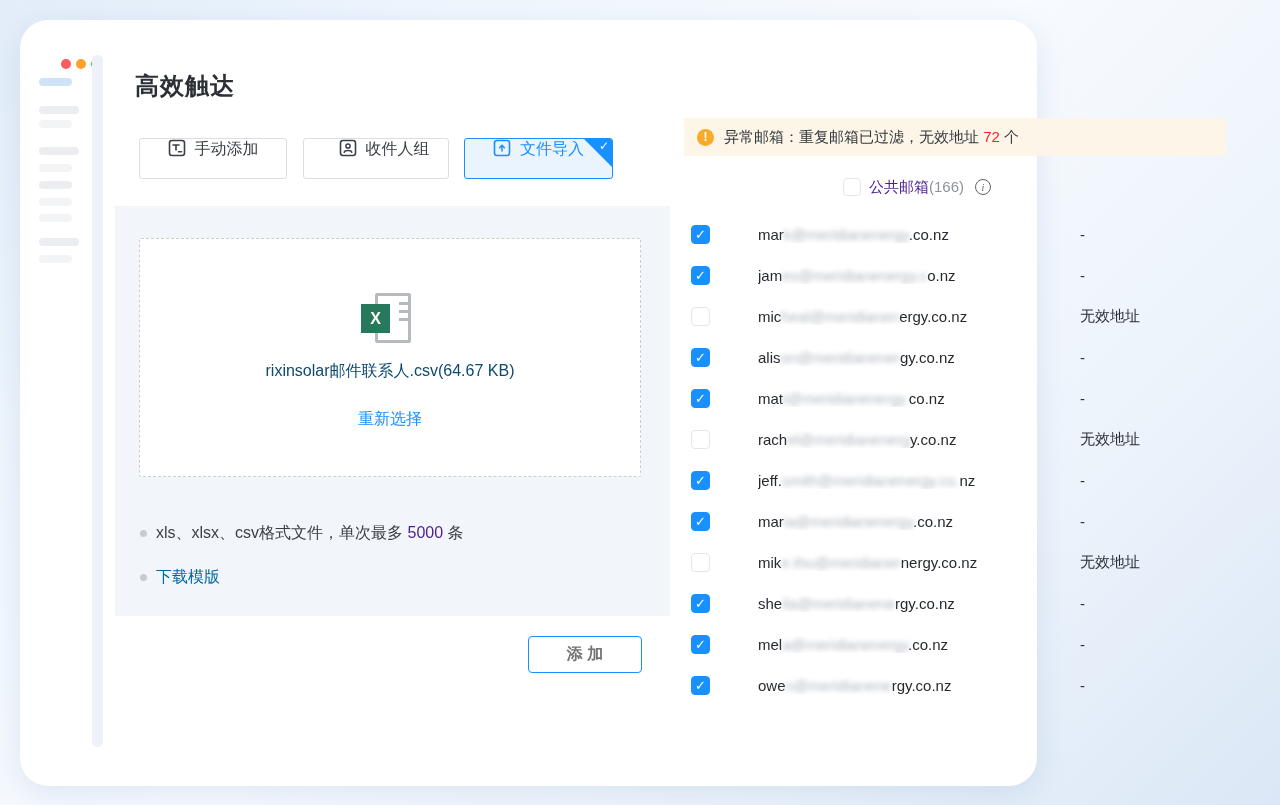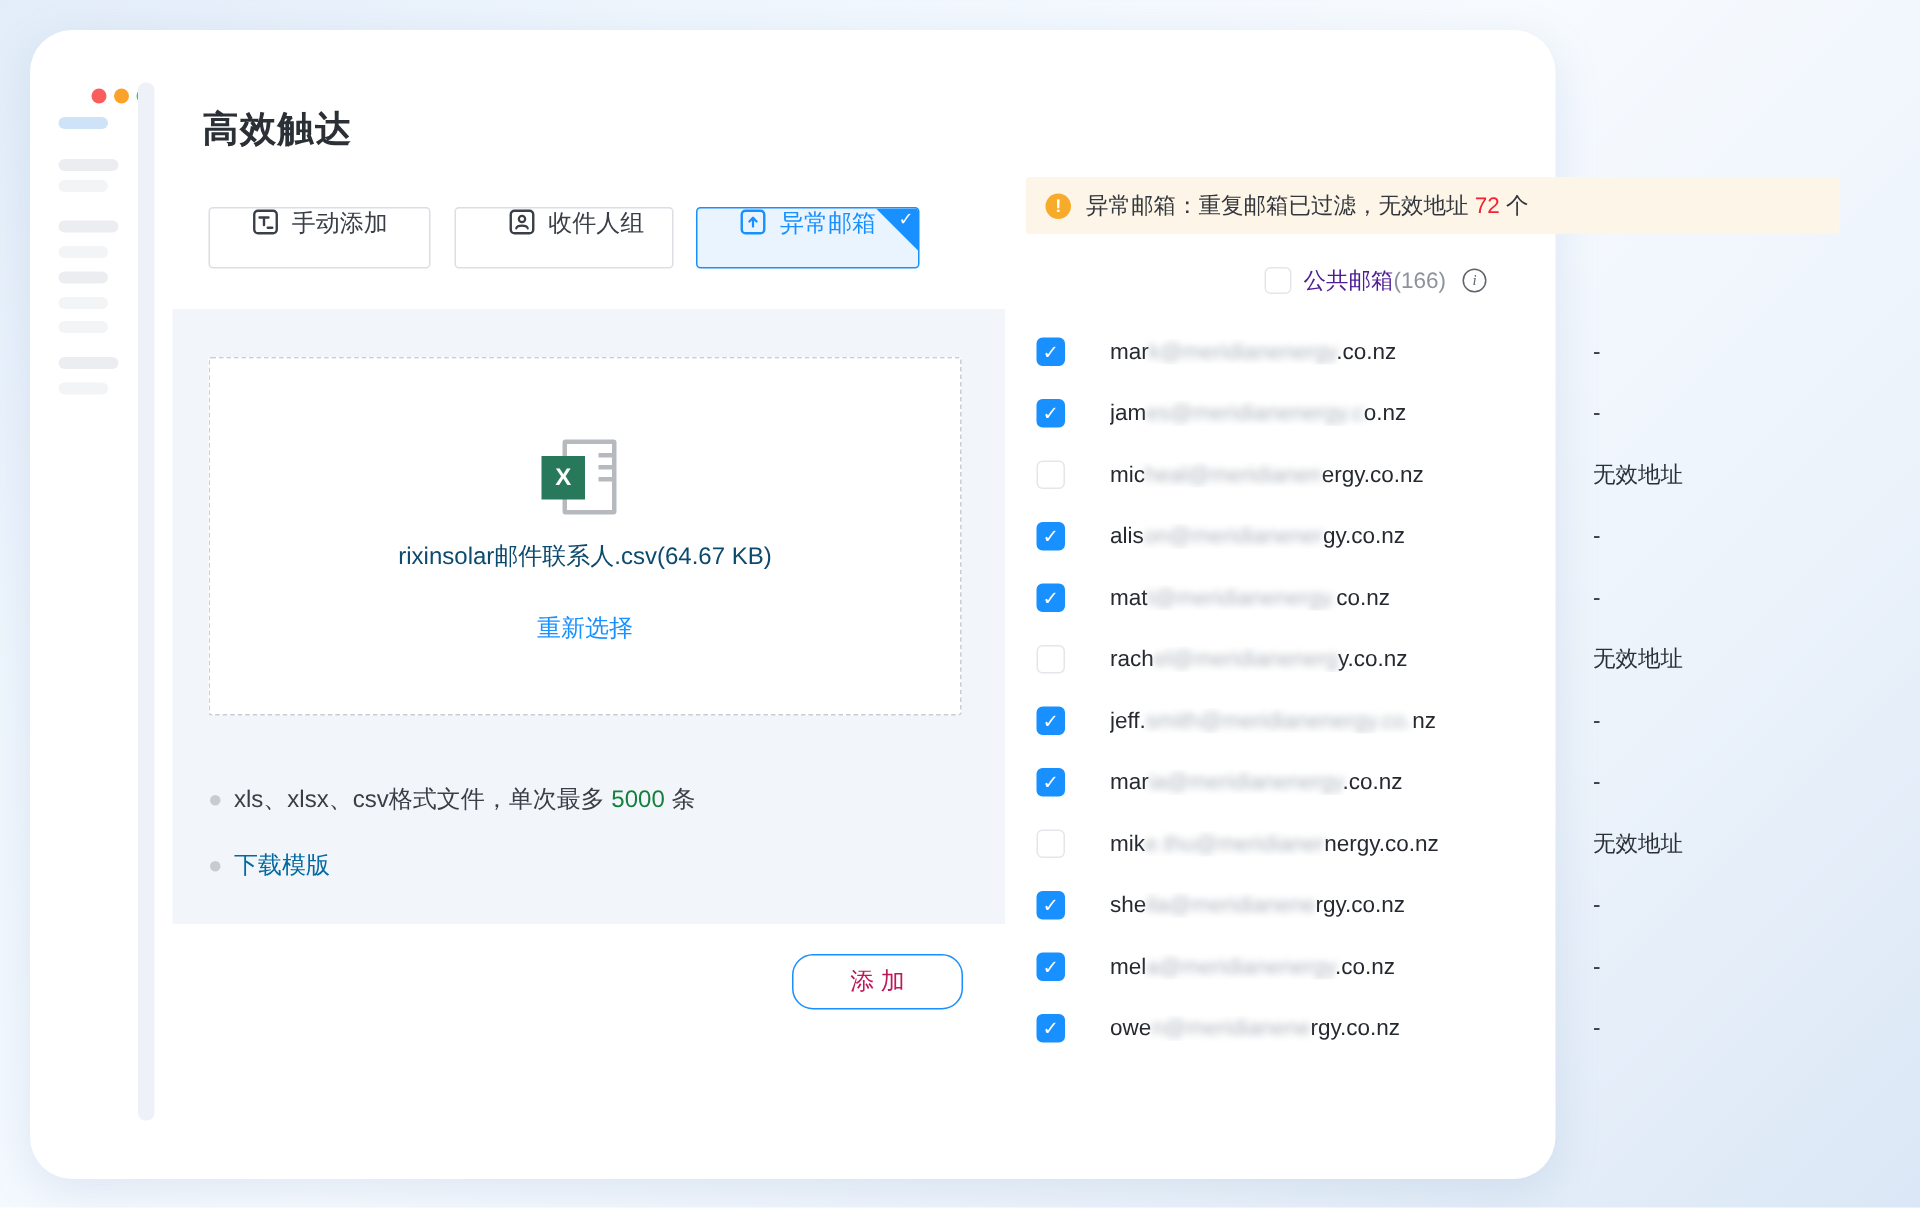--- a/index.html
+++ b/index.html
@@ -91,30 +91,31 @@
     background: #28795c; color: #ffffff; font-weight: bold; font-size: 16px;
     display: flex; align-items: center; justify-content: center;
   }
   .file-name { margin-top: 16px; font-size: 16px; color: #0c4a6e; }
   .reselect { display: inline-block; margin-top: 27px; font-size: 16px; color: #1890ff; cursor: pointer; }
 
   .note-row { position: absolute; left: 25px; display: flex; align-items: center; font-size: 16px; color: #3a3f47; }
   .note-row.n1 { top: 317px; }
   .note-row.n2 { top: 361px; }
   .bullet { width: 7px; height: 7px; border-radius: 50%; background: #c8ccd2; margin-right: 9px; flex: none; }
-  .note-highlight { color: #15803d; margin-top: 24px; }
+  .note-highlight { color: #4c1d95; margin-top: 24px; }
   .link-blue { color: #0369a1; cursor: pointer; }
 
   .add-btn {
     position: absolute; left: 508px; top: 616px;
     width: 114px; height: 37px;
-    background: #ffffff; border: 1px solid #1890ff; border-radius: 14px;
-    color: #be185d; font-size: 16px;
+    background: #ffffff; border: 1px solid #1890ff; border-radius: 4px;
+    color: #737373; font-size: 16px;
     display: flex; align-items: center; justify-content: center;
     cursor: pointer;
+    font-weight: bold;
   }
 
   
   .alert-banner {
     position: absolute; left: 664px; top: 98px;
     width: 542px; height: 38px; background: #fdf6e8; border-radius: 2px;
     display: flex; align-items: center; padding-left: 13px;
     font-size: 15px; color: #33373d;
   }
   .warn-icon {
@@ -141,21 +142,21 @@
   .email-list { position: absolute; left: 671px; top: 194px; width: 530px; }
   .email-row { height: 41px; display: flex; align-items: center; }
   .checkbox {
     width: 19px; height: 19px; border-radius: 4px; flex: none;
     background: #ffffff; border: 1px solid #e3e6ea; cursor: pointer;
     display: flex; align-items: center; justify-content: center;
   }
   .checkbox.checked { background: #1890ff; border-color: #1890ff; }
   .checkbox.checked::after { content: "✓"; color: #fff; font-size: 13px; font-weight: bold; }
   .email-text {
-    margin-left: 30px; width: 322px; font-size: 15px; color: #262a30;
+    margin-left: 48px; width: 322px; font-size: 15px; color: #262a30;
     white-space: nowrap; overflow: hidden;
   }
   .email-blur { color: #b0b6be; filter: blur(2.6px); }
   .email-status { font-size: 15px; color: #2b2f36; }
 </style>
 </head>
 <body>
 
 <div class="window">
 
@@ -203,21 +204,21 @@
     <span>收件人组</span>
   </div>
 
   <div class="tab t3">
     <span>
       <svg width="18" height="18" viewBox="0 0 18 18" fill="none">
         <rect x="1.5" y="1.5" width="15" height="15" rx="2.5" stroke="#1890ff" stroke-width="1.6"></rect>
         <path d="M9 12 V6.5 M6.6 8.7 L9 6.2 L11.4 8.7" stroke="#1890ff" stroke-width="1.5" stroke-linecap="round" stroke-linejoin="round"></path>
       </svg>
     </span>
-    <span>异常邮箱</span>
+    <span>文件导入</span>
     <span class="corner-badge"></span>
     <span class="corner-check">✓</span>
   </div>
 
   <div class="panel">
     <div class="dashed-box">
       <div class="excel-icon">
         <div class="excel-doc"></div>
         <div class="excel-line l1"></div>
         <div class="excel-line l2"></div>

